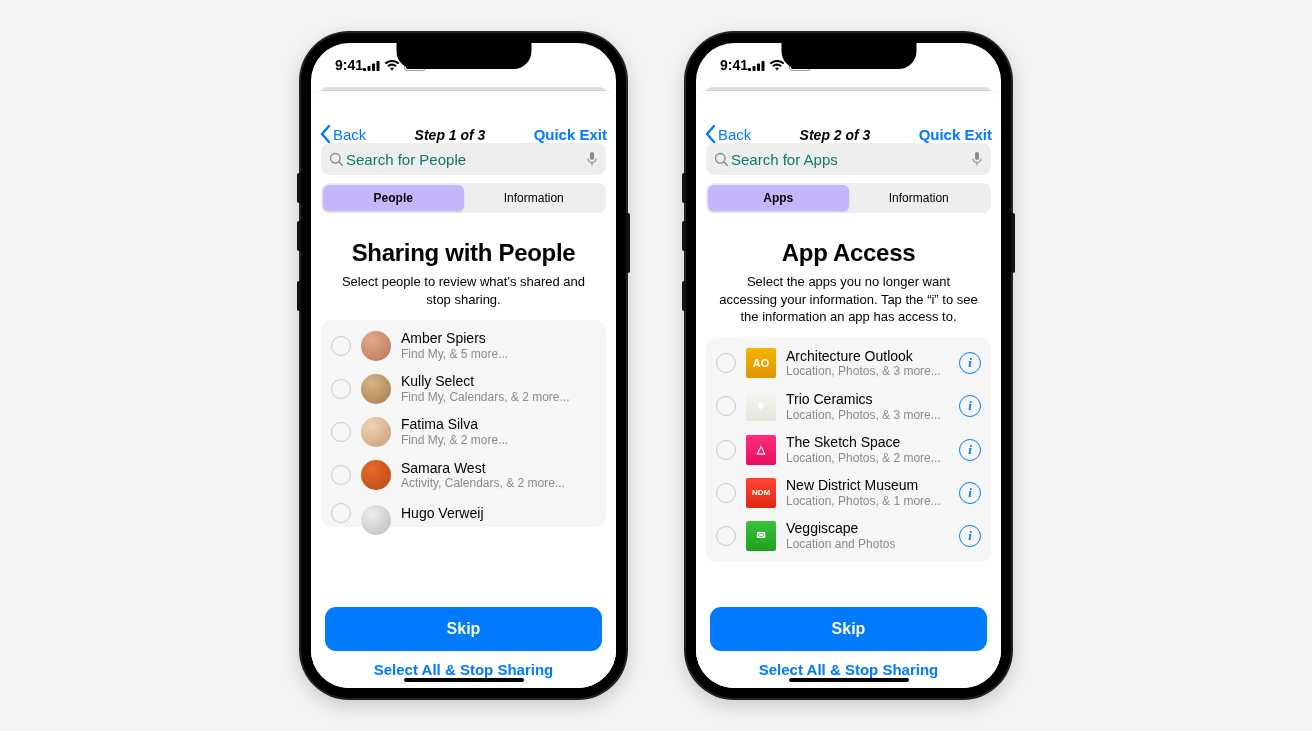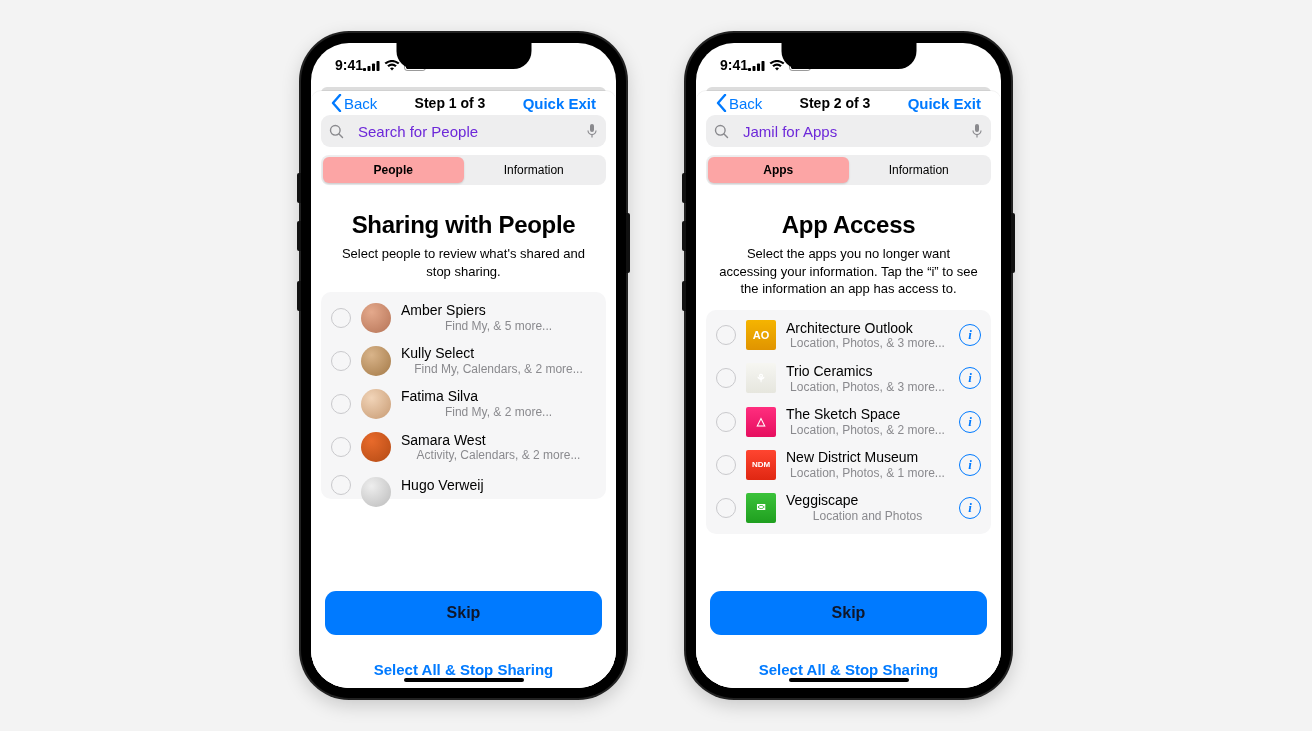--- a/index.html
+++ b/index.html
@@ -91,42 +91,42 @@
     flex: 1;
     background: #fff;
     border-radius: 10px 10px 0 0;
     margin-top: -2px;
     display: flex;
     flex-direction: column;
     position: relative;
     box-shadow: 0 -1px 0 rgba(0,0,0,.05);
   }
   .nav-bar {
-    height: 24px;
-    display: flex;
-    align-items: center;
+    height: 52px;
+    display: flex;
+    align-items: flex-end;
     justify-content: space-between;
-    padding: 0 20px;
+    padding: 0 9px;
     font-size: 15px;
   }
   .nav-back { color: #007aff; display: flex; align-items: center; gap: 2px; font-size: 15px; }
   .nav-back svg { width: 11px; height: 18px; }
-  .nav-title { font-weight: 600; font-size: 14px; color: #000; }
+  .nav-title { font-weight: 600; font-size: 14px; color: #000; font-style: italic; }
   .nav-exit { color: #007aff; font-weight: 600; font-size: 15px; }
 
   .search-bar {
     margin: 0 10px 8px;
     background: #eeeeef;
     border-radius: 9px;
     height: 32px;
     display: flex;
     align-items: center;
     padding: 0 8px;
-    gap: 14px;
-    color: #6d28d9;
+    gap: 2px;
+    color: #0f766e;
     font-size: 15px;
   }
   .search-bar .placeholder { flex: 1; }
   .search-bar svg { flex-shrink: 0; }
 
   .seg-control {
     margin: 0 10px 10px;
     background: #eeeeef;
     border-radius: 8px;
     padding: 2px;
@@ -136,21 +136,21 @@
     font-weight: 500;
   }
   .seg-item {
     flex: 1;
     display: flex;
     align-items: center;
     justify-content: center;
     border-radius: 6px;
     color: #000;
   }
-  .seg-item.active { background: #fca5a5; box-shadow: 0 1px 2px rgba(0,0,0,.15); font-weight: 600; }
+  .seg-item.active { background: #c4b5fd; box-shadow: 0 1px 2px rgba(0,0,0,.15); font-weight: 600; }
 
   .heading {
     text-align: center;
     font-size: 24px;
     font-weight: 700;
     margin: 16px 10px 6px;
     letter-spacing: -0.3px;
   }
   .subtext {
     text-align: center;
@@ -186,21 +186,21 @@
   .row .avatar, .row .appicon {
     width: 30px; height: 30px;
     border-radius: 50%;
     flex-shrink: 0;
     display: flex; align-items: center; justify-content: center;
     font-size: 11px; font-weight: 700; color: #fff;
   }
   .row .appicon { border-radius: 2px; }
   .row .txt { flex: 1; min-width: 0; }
   .row .name { font-size: 14px; color: #000; line-height: 1.2; }
-  .row .detail { font-size: 12px; color: #8a8a8e; line-height: 1.2; text-align: center; }
+  .row .detail { font-size: 12px; color: #8a8a8e; line-height: 1.2; }
   .row .info {
     width: 22px; height: 22px;
     border: 1.6px solid #007aff;
     border-radius: 50%;
     color: #007aff;
     display: flex; align-items: center; justify-content: center;
     font-size: 13px; font-weight: 600;
     font-family: Georgia, serif;
     font-style: italic;
     flex-shrink: 0;
@@ -208,30 +208,30 @@
   .row.cut { padding-bottom: 0; }
   .row.cut .avatar { margin-bottom: -14px; }
   .row.cut .txt { margin-bottom: -2px; }
 
   .footer {
     padding: 8px 14px 10px;
     background: #fff;
   }
   .primary-btn {
     background: #007aff;
-    color: #0f172a;
+    color: #fef9c3;
     text-align: center;
     border-radius: 11px;
     height: 44px;
     display: flex;
     align-items: center;
     justify-content: center;
     font-size: 16px;
     font-weight: 600;
-    margin-bottom: 26px;
+    margin-bottom: 10px;
   }
   .secondary-link {
     text-align: center;
     color: #007aff;
     font-size: 15px;
     font-weight: 600;
   }
   .home-indicator {
     position: absolute;
     bottom: 6px;
@@ -424,21 +424,21 @@
         </span>
         <span class="nav-title">Step 2 of 3</span>
         <span class="nav-exit">Quick Exit</span>
       </div>
 
       <div class="search-bar">
         <svg width="15" height="15" viewBox="0 0 15 15">
             <circle cx="6.3" cy="6.3" r="4.8" fill="none" stroke="#8a8a8e" stroke-width="1.4"></circle>
             <line x1="10" y1="10" x2="13.5" y2="13.5" stroke="#8a8a8e" stroke-width="1.4" stroke-linecap="round"></line>
           </svg>
-        <span class="placeholder">Jamil for Apps</span>
+        <span class="placeholder">Search for Apps</span>
         <svg width="12" height="16" viewBox="0 0 12 16">
             <rect x="4" y="1" width="4" height="8" rx="2" fill="#8a8a8e"></rect>
             <path d="M2 7.5 a4 4 0 0 0 8 0" fill="none" stroke="#8a8a8e" stroke-width="1.2"></path>
             <line x1="6" y1="11.5" x2="6" y2="14.5" stroke="#8a8a8e" stroke-width="1.2"></line>
           </svg>
       </div>
 
       <div class="seg-control">
         <div class="seg-item active">Apps</div>
         <div class="seg-item">Information</div>

